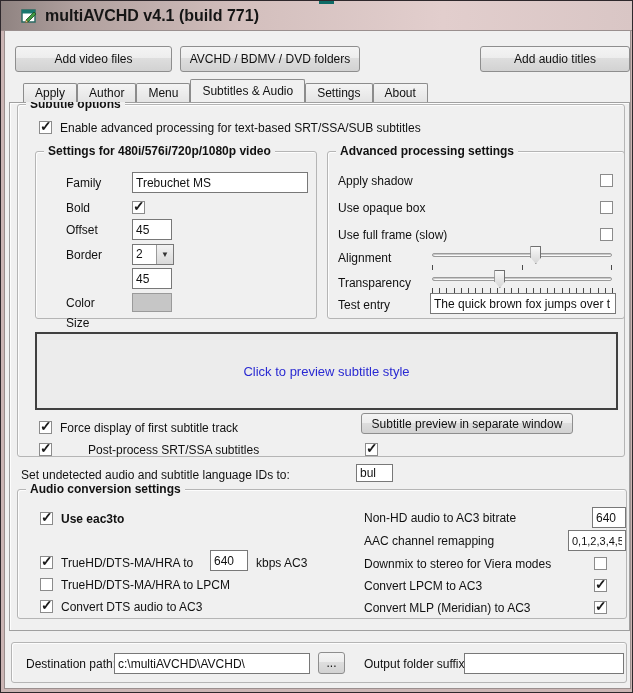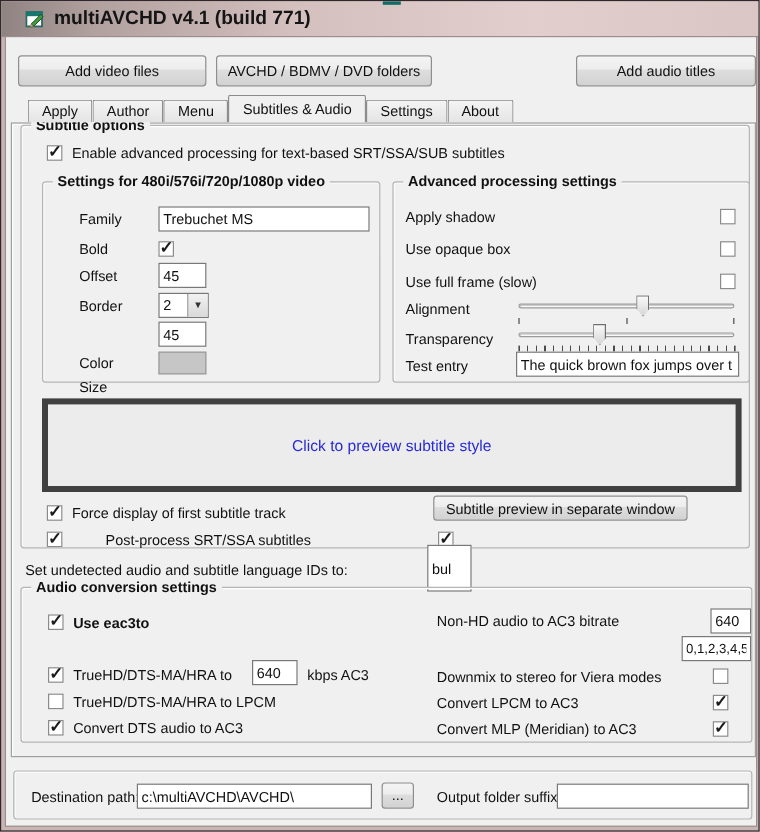--- a/index.html
+++ b/index.html
@@ -64,21 +64,21 @@
   .slider .track { position:absolute; left:0; right:0; top:8px; height:4px;
     background:#fff; border:1px solid #9a9a9a; border-radius:2px; box-shadow:inset 1px 1px 1px #c4c4c4; }
   .slider .thumb { position:absolute; top:1px; width:11px; height:18px; margin-left:-6px;
     background:linear-gradient(#fbfbfb,#d4d4d4); box-shadow:inset 0 0 0 1px #6f6f6f;
     clip-path:polygon(0 0,100% 0,100% 62%,50% 100%,0 62%); }
   .ticks3 { position:absolute; height:5px; }
   .ticks3 i { position:absolute; top:0; width:1px; height:5px; background:#4a4a4a; }
   .ticksmany { position:absolute; height:5px;
     background:repeating-linear-gradient(to right,#4a4a4a 0 1px,transparent 1px 7.2px); }
 
-  .preview { position:absolute; background:#ececec; border:5px solid #404040;
+  .preview { position:absolute; background:#ececec; border:2px solid #404040;
     display:flex; align-items:center; justify-content:center; }
   .preview span { color:#2a2ad2; font-size:13px; }
 
   .bold { font-weight:bold; }
 </style>
 </head>
 <body>
 
 <div class="win">
 
@@ -183,31 +183,32 @@
     <span class="lbl" style="left:55px; top:390px;">Force display of first subtitle track</span>
 
     <div class="btn" style="left:356px; top:382px; width:212px; height:21px;">Subtitle preview in separate window</div>
 
     <span class="cb checked" style="left:34px; top:412px;"></span>
     <span class="lbl" style="left:55px; top:412px;margin-left:28px;">Post-process SRT/SSA subtitles</span>
 
     <span class="cb checked" style="left:360px; top:412px;"></span>
 
     <span class="lbl" style="left:16px; top:437px;">Set undetected audio and subtitle language IDs to:</span>
-    <input class="txt" style="left: 351px; top: 423px; width: 37px; height: 39px;" value="bul">
+    <input class="txt" style="left: 351px; top: 433px; width: 37px; height: 18px;" value="bul">
 
     <div class="group" style="left:12px; top:458px; width:610px; height:130px;">
       <span class="gtitle">Audio conversion settings</span>
 
       <span class="cb checked" style="left:22px; top:22px;"></span>
       <span class="lbl bold" style="left:43px; top:22px;">Use eac3to</span>
 
       <span class="lbl" style="left:346px; top:21px;">Non-HD audio to AC3 bitrate</span>
       <input class="txt" style="left: 574px; top: 17px; width: 34px; height: 21px;" value="640">
 
+      <span class="lbl" style="left:346px; top:44px;">AAC channel remapping</span>
       <input class="txt" style="left: 550px; top: 40px; width: 58px; height: 21px; font-size: 11px;" value="0,1,2,3,4,5">
 
       <span class="cb checked" style="left:22px; top:66px;"></span>
       <span class="lbl" style="left:43px; top:66px;">TrueHD/DTS-MA/HRA to</span>
       <input class="txt" style="left: 192px; top: 60px; width: 38px; height: 21px;" value="640">
       <span class="lbl" style="left:238px; top:66px;">kbps AC3</span>
 
       <span class="lbl" style="left:346px; top:67px;">Downmix to stereo for Viera modes</span>
       <span class="cb" style="left:576px; top:67px;"></span>
 

